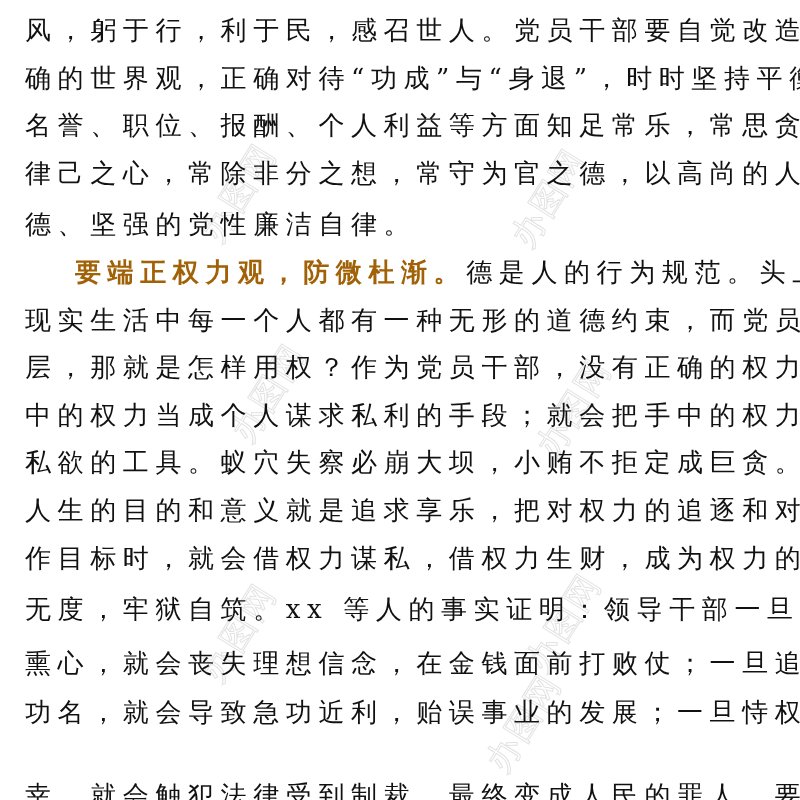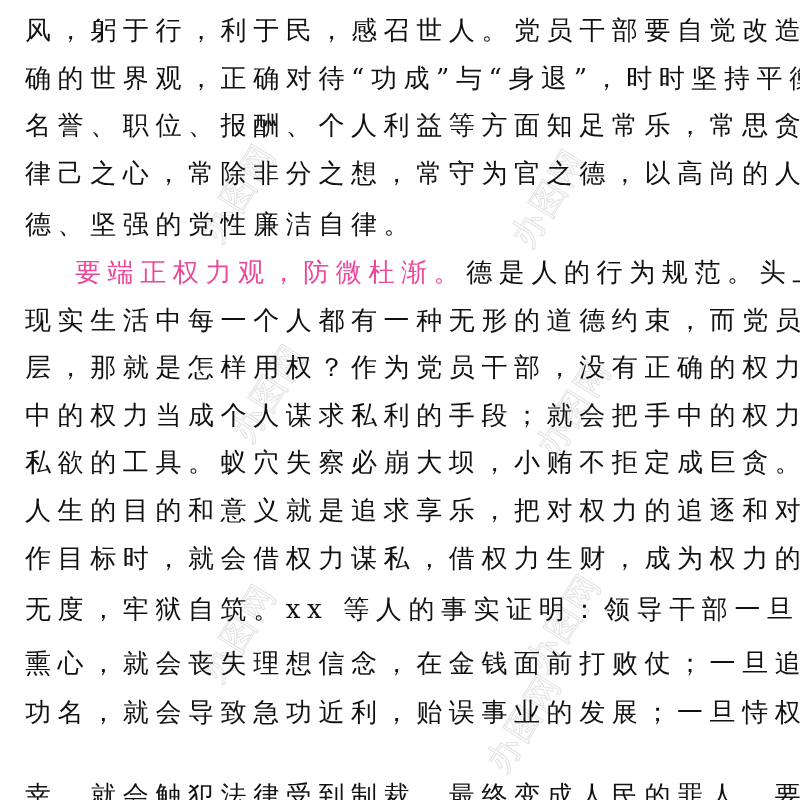--- a/index.html
+++ b/index.html
@@ -27,21 +27,21 @@
     width: 760px;
     height: 34px;
     line-height: 34px;
     font-family: "DejaVu Serif", "Liberation Serif", serif;
     font-size: 26px;
     letter-spacing: 6.6px;
     color: #111111;
     white-space: nowrap;
   }
   .line.indent { left: 75px; }
-  .bold { font-weight: normal; color: #ec4899; }
+  .bold { font-weight: bold; color: #a16207; }
   .watermark {
     position: absolute;
     font-family: "DejaVu Sans", "Liberation Sans", sans-serif;
     font-size: 34px;
     color: transparent;
     -webkit-text-stroke: 1px rgba(150,150,150,0.28);
     transform: rotate(-58deg);
     white-space: nowrap;
     pointer-events: none;
     letter-spacing: 2px;

